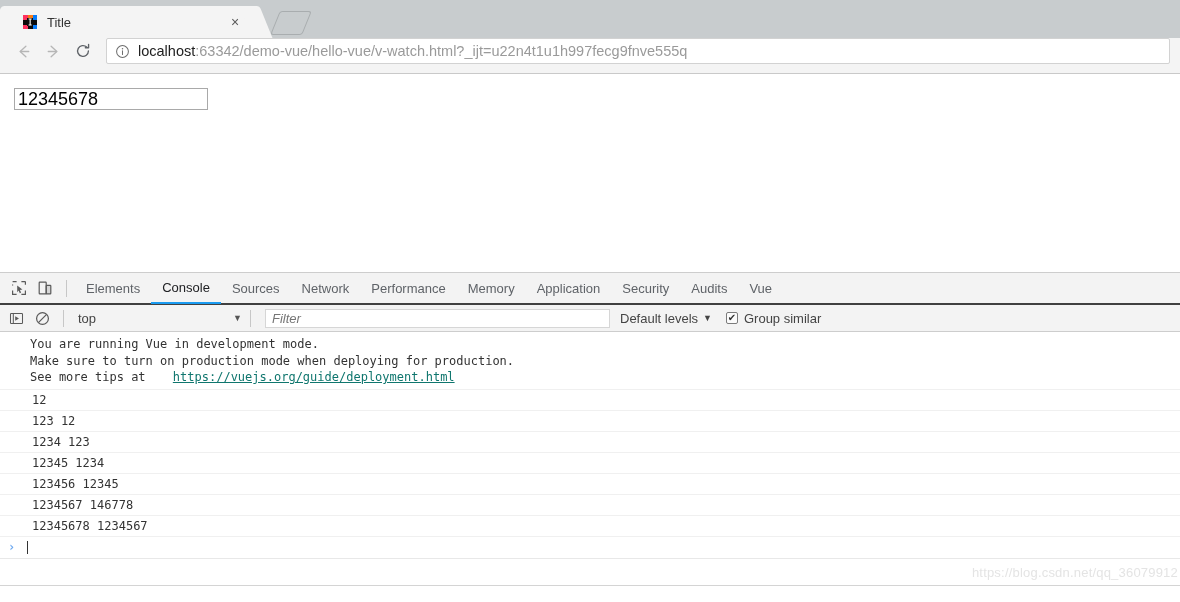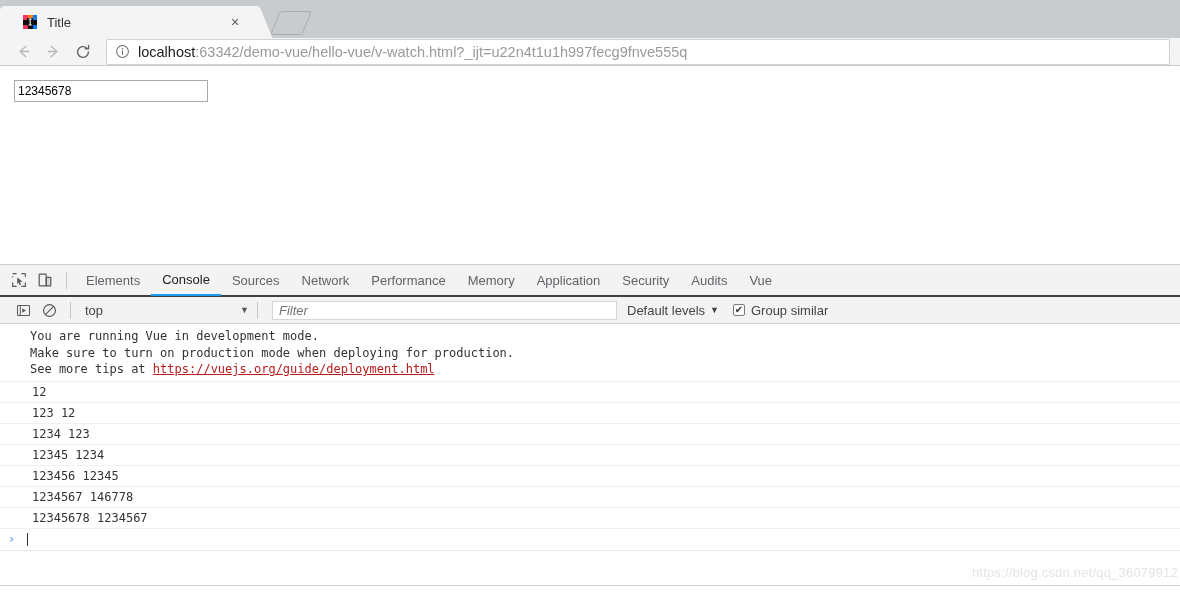--- a/index.html
+++ b/index.html
@@ -108,25 +108,25 @@
     margin-bottom: 3px;
     width: 30px;
     height: 22px;
     border: 1px solid #a9adaf;
     background: #c8ccce;
     transform: skewX(-22deg);
     border-radius: 3px;
   }
 
   .toolbar {
-    height: 28px;
+    height: 36px;
     background: #f4f4f4;
     border-bottom: 1px solid #c9c9c9;
     display: flex;
-    align-items: center;
+    align-items: flex-start;
     padding: 0 10px;
     box-sizing: border-box;
   }
   .nav-btn {
     width: 26px;
     height: 26px;
     display: flex;
     align-items: center;
     justify-content: center;
     margin-right: 4px;
@@ -168,21 +168,21 @@
     padding: 14px 0 0 14px;
     position: relative;
   }
   .text-input {
     width: 194px;
     height: 22px;
     box-sizing: border-box;
     border: 1px solid #a9a9a9;
     padding: 1px 3px;
     font-family: "Liberation Sans", sans-serif;
-    font-size: 12px;
+    font-size: 18px;
     color: #000;
     background: #fff;
     outline: none;
   }
 
   
   .devtools {
     flex: 1;
     display: flex;
     flex-direction: column;
@@ -227,21 +227,21 @@
     color: #202124;
     border-bottom: 2px solid #1a9bf0;
   }
 
   .dt-filterbar {
     height: 27px;
     background: #f3f3f3;
     border-bottom: 1px solid #cdcdcd;
     display: flex;
     align-items: center;
-    padding-left: 10px;
+    padding-left: 3px;
     box-sizing: border-box;
   }
   .ctx-select {
     display: flex;
     align-items: center;
     width: 170px;
     font-size: 13px;
     color: #444;
     padding-left: 6px;
     box-sizing: border-box;
@@ -304,22 +304,23 @@
     position: relative;
     background: #fff;
   }
   .vue-banner {
     padding: 4px 0 3px 30px;
     line-height: 16.5px;
     border-bottom: 1px solid #f0f0f0;
     white-space: pre;
   }
   .vue-banner a {
-    color: #b91c1c;
+    color: #0f766e;
     text-decoration: underline;
+    margin-left: 20px;
   }
   .log-row {
     height: 21px;
     line-height: 21px;
     padding-left: 32px;
     border-bottom: 1px solid #f0f0f0;
     white-space: pre;
     box-sizing: border-box;
   }
   .prompt-row {

